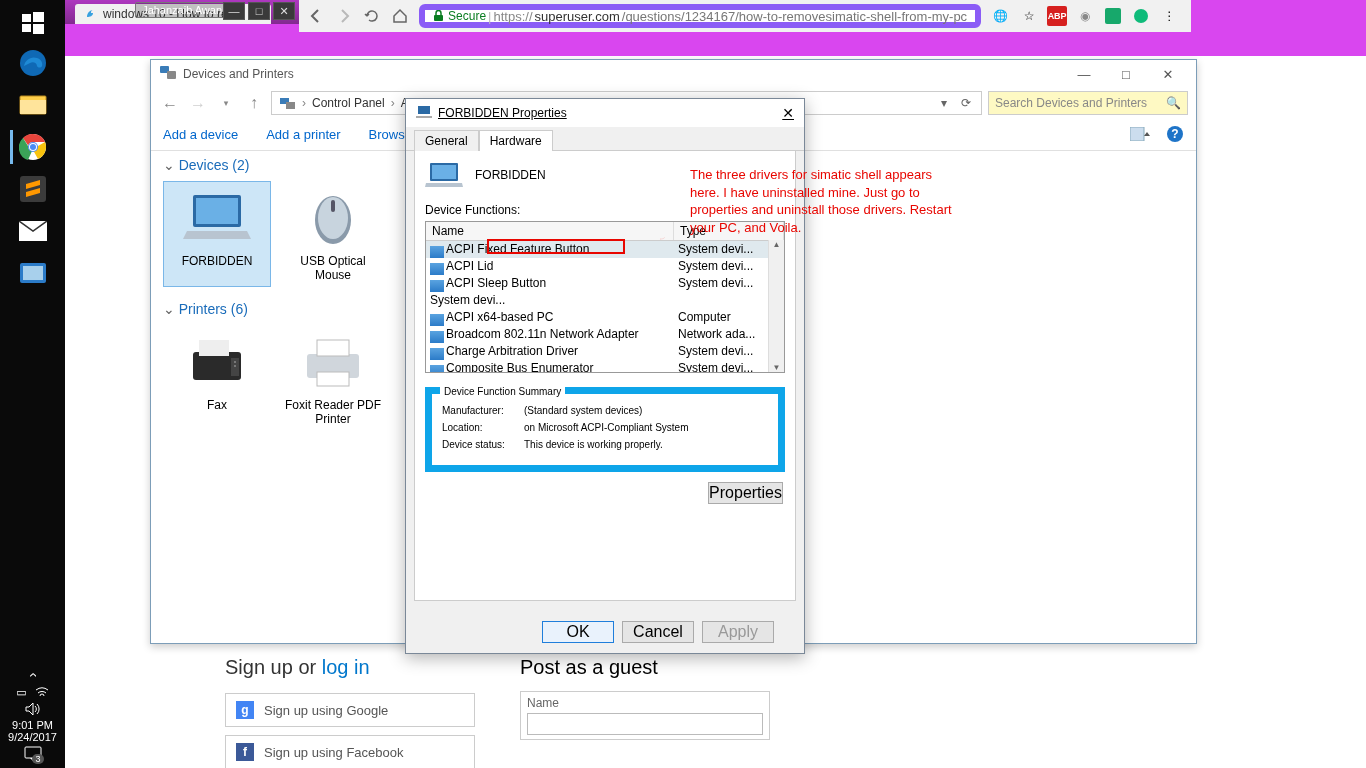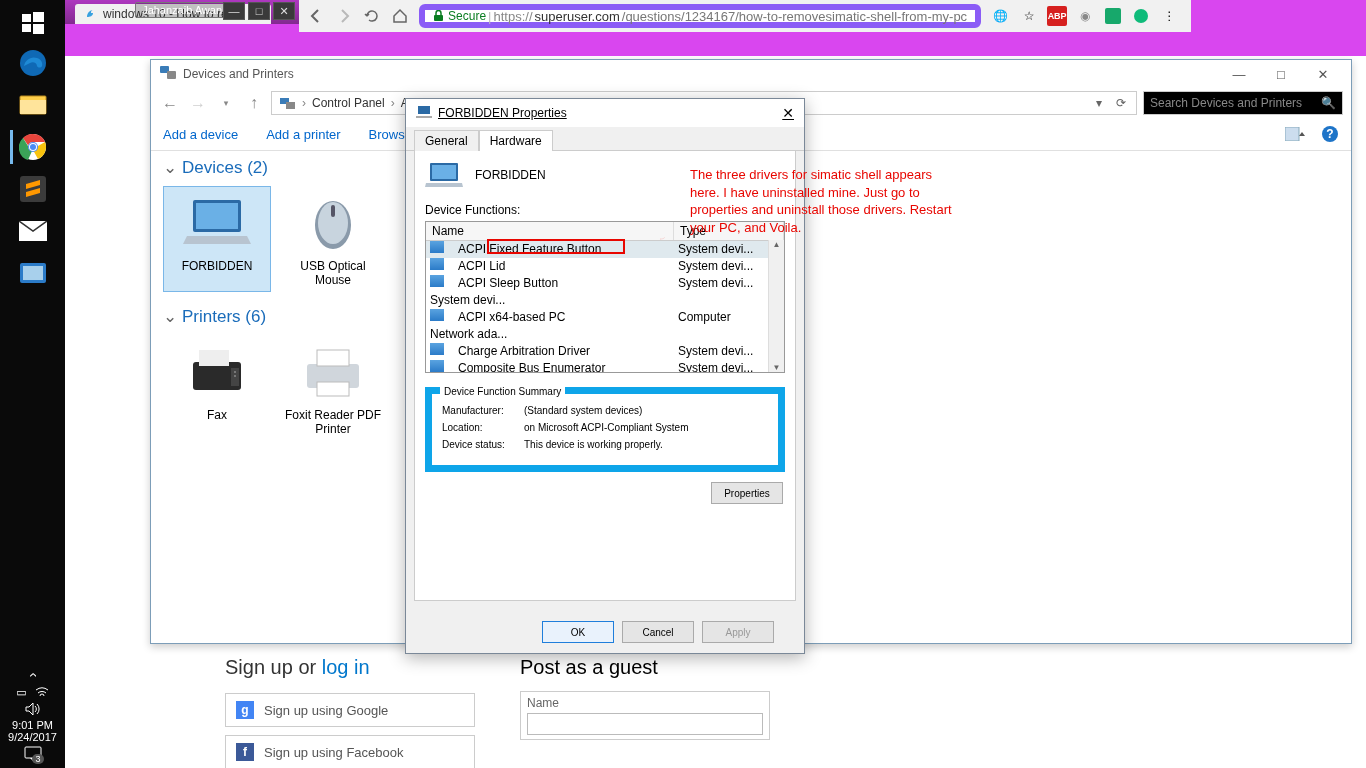--- a/index.html
+++ b/index.html
@@ -31,36 +31,36 @@
 .win-start { width: 45px; height: 38px; display: flex; align-items: center; justify-content: center; }
 .win-icon { width: 45px; height: 42px; display: flex; align-items: center; justify-content: center; color: #fff; position: relative; }
 .win-icon.active::before { content: ""; position: absolute; left: 0; top: 4px; bottom: 4px; width: 3px; background: #76b9ed; }
 .win-tray { margin-top: auto; width: 100%; display: flex; flex-direction: column; align-items: center; gap: 3px; padding-bottom: 6px; color: #fff; font-size: 11px; }
 .win-tray .row { display: flex; gap: 8px; }
 
 
 .page-content { position: absolute; top: 56px; left: 65px; right: 0; bottom: 0; background: #fff; overflow: hidden; }
 
 
-.explorer-window { position: absolute; top: 3px; left: 85px; width: 1202px; height: 585px; background: #fff; border: 1px solid #7c9db8; box-shadow: 0 3px 8px rgba(0,0,0,0.2); }
+.explorer-window { position: absolute; top: 3px; left: 85px; width: 1047px; height: 585px; background: #fff; border: 1px solid #7c9db8; box-shadow: 0 3px 8px rgba(0,0,0,0.2); }
 .explorer-titlebar { height: 28px; background: #fff; display: flex; align-items: center; padding: 0 8px; font-size: 12px; color: #555; }
 .explorer-titlebar .title-icon { width: 18px; height: 18px; margin-right: 6px; }
 .explorer-titlebar .winbtns { margin-left: auto; display: flex; gap: 2px; }
 .explorer-titlebar .winbtns span { width: 40px; height: 22px; display: flex; align-items: center; justify-content: center; color: #555; font-size: 13px; }
 .explorer-navbar { height: 30px; display: flex; align-items: center; padding: 2px 8px; gap: 6px; }
 .explorer-navbar .navbtn { width: 22px; height: 22px; color: #888; display: flex; align-items: center; justify-content: center; }
 .explorer-breadcrumb { flex: 1; height: 24px; border: 1px solid #ccc; background: #fff; display: flex; align-items: center; padding: 0 2px; font-size: 12px; color: #333; }
 .explorer-breadcrumb span { padding: 0 6px; }
 .explorer-breadcrumb .sep { color: #888; padding: 0; }
 .explorer-breadcrumb .refresh-area { margin-left: auto; display: flex; gap: 2px; padding-right: 2px; color: #666; }
-.explorer-search { width: 200px; height: 24px; border: 1px solid #ccc; background: #000000; display: flex; align-items: center; padding: 0 6px; font-size: 12px; color: #888; }
+.explorer-search { width: 200px; height: 24px; border: 1px solid #ccc; background: #fef9c3; display: flex; align-items: center; padding: 0 6px; font-size: 12px; color: #888; }
 .explorer-toolbar { height: 32px; display: flex; align-items: center; padding: 0 12px; gap: 28px; font-size: 13px; color: #0066cc; }
 .explorer-toolbar .tb-right { margin-left: auto; display: flex; align-items: center; gap: 14px; color: #333; }
 .explorer-body { position: relative; height: calc(100% - 90px - 55px); overflow: hidden; background: #fff; border-top: 1px solid #e0e0e0; }
-.group-header { font-size: 17px; color: #1a6cba; padding: 6px 12px; cursor: default; }
+.group-header { font-size: 14px; color: #1a6cba; padding: 6px 12px; cursor: default; }
 .group-header::before { content: "⌄ "; color: #666; }
 .items-row { display: flex; gap: 8px; padding: 2px 12px 8px; }
 .device-item { width: 108px; text-align: center; font-size: 12px; padding: 4px; border: 1px solid transparent; }
 .device-item.selected { background: #cde6f7; border: 1px solid #7ab7e8; }
 .device-icon { width: 72px; height: 64px; margin: 0 auto 4px; display: flex; align-items: center; justify-content: center; }
 .explorer-footer { position: absolute; bottom: 0; left: 0; right: 0; height: 55px; background: #eaf1f8; border-top: 1px solid #d0d9e2; display: flex; align-items: center; padding: 0 16px; gap: 16px; font-size: 12px; color: #333; }
 .explorer-footer .footer-icon { width: 48px; height: 44px; }
 .explorer-footer .footer-info { display: flex; flex-direction: column; gap: 1px; }
 .explorer-footer .footer-info .name { color: #333; font-size: 13px; }
 
@@ -79,30 +79,30 @@
 .device-functions-list { border: 1px solid #999; height: 152px; overflow: hidden; position: relative; }
 .df-header { display: flex; background: #f6f6f6; border-bottom: 1px solid #ccc; font-size: 12px; }
 .df-header .col { padding: 2px 6px; border-right: 1px solid #ddd; }
 .df-header .col-name { width: 248px; }
 .df-header .col-type { flex: 1; }
 .df-scrollbar-area { position: absolute; right: 0; top: 18px; bottom: 0; width: 16px; background: #f0f0f0; border-left: 1px solid #ddd; }
 .df-scrollbar-area::before { content: "▲"; position: absolute; top: 0; left: 0; right: 0; text-align: center; font-size: 8px; color: #666; }
 .df-scrollbar-area::after { content: "▼"; position: absolute; bottom: 0; left: 0; right: 0; text-align: center; font-size: 8px; color: #666; }
 .df-rows { }
 .df-row { display: flex; padding: 0 4px; font-size: 12px; line-height: 17px; }
-.df-row .col-name { width: 248px; white-space: nowrap; overflow: hidden; display: flex; align-items: flex-start; gap: 14px; }
+.df-row .col-name { width: 248px; white-space: nowrap; overflow: hidden; display: flex; align-items: flex-end; gap: 2px; }
 .df-row .col-type { flex: 1; white-space: nowrap; overflow: hidden; }
 .df-row .row-icon { width: 14px; height: 12px; background: linear-gradient(#5aa3e0,#2b7bc8); display: inline-block; }
 .df-row.selected { background: #dfe9ee; }
 .summary-group { border: 7px solid #0ea5e9; margin-top: 14px; padding: 8px 10px 12px; font-size: 10px; position: relative; }
 .summary-group .legend { position: absolute; top: -8px; left: 8px; background: #fff; padding: 0 4px; }
 .summary-row { display: flex; padding: 3px 0; }
 .summary-row .lbl { width: 82px; }
 .props-button-row { display: flex; justify-content: flex-end; padding: 10px 2px 2px; }
-.props-button-row button, .dialog-buttons button { min-width: 72px; height: 22px; font-size: 10px; background: #e5e5e5; border: 1px solid #aaa; cursor: pointer; }
+.props-button-row button, .dialog-buttons button { min-width: 72px; height: 22px; font-size: 16px; background: #e5e5e5; border: 1px solid #aaa; cursor: pointer; }
 .dialog-buttons { position: absolute; bottom: 10px; right: 30px; display: flex; gap: 8px; align-items: center; }
 .dialog-buttons button.primary { border: 1px solid #1f7edb; background: #e9f2fc; }
 .dialog-buttons button.disabled { color: #999; }
 
 
 .annotation { position: absolute; top: 166px; left: 690px; width: 275px; color: #e80600; font-size: 13px; line-height: 1.35; z-index: 50; }
 .annotation-box { position: absolute; top: 239px; left: 487px; width: 138px; height: 15px; border: 2px solid #e80600; z-index: 51; }
 .annotation-arrow { position: absolute; top: 238px; left: 625px; width: 75px; height: 2px; z-index: 51; }
 
 
@@ -499,20 +499,24 @@
             <div class="col-type">System devi...</div>
           </div>
           <div class="df-row">
             <div class="col-name">
               <span class="row-icon"></span>
               <span>ACPI x64-based PC</span>
             </div>
             <div class="col-type">Computer</div>
           </div>
           <div class="df-row">
+            <div class="col-name">
+              <span class="row-icon"></span>
+              <span>Broadcom 802.11n Network Adapter</span>
+            </div>
             <div class="col-type">Network ada...</div>
           </div>
           <div class="df-row">
             <div class="col-name">
               <span class="row-icon"></span>
               <span>Charge Arbitration Driver</span>
             </div>
             <div class="col-type">System devi...</div>
           </div>
           <div class="df-row">

